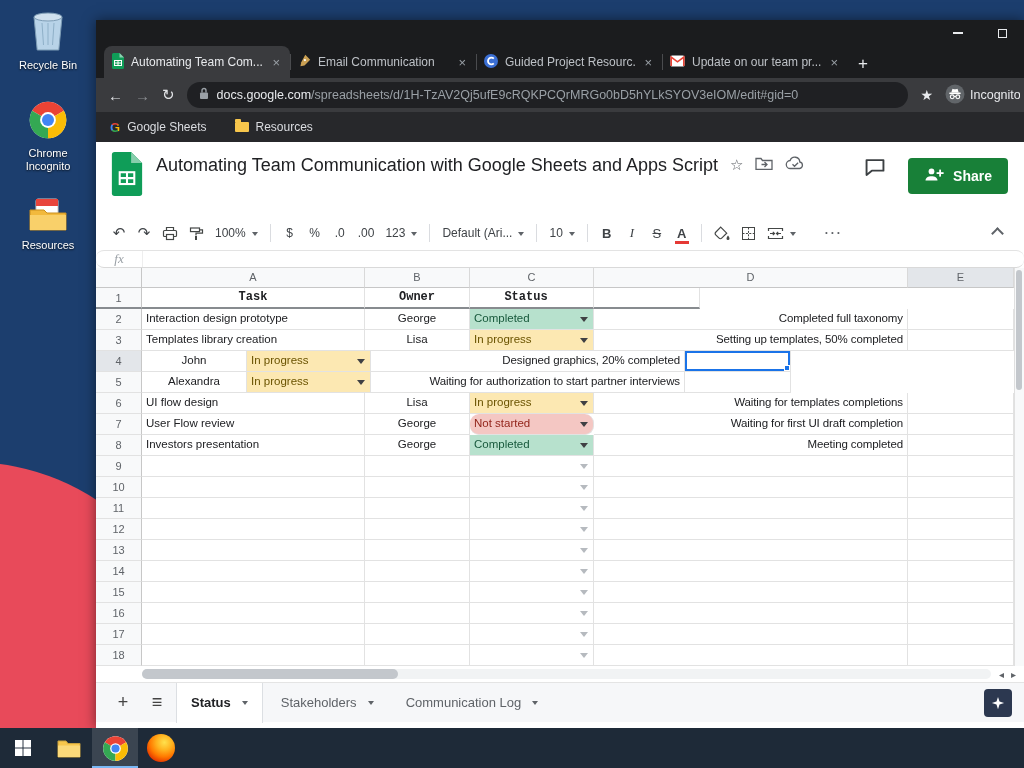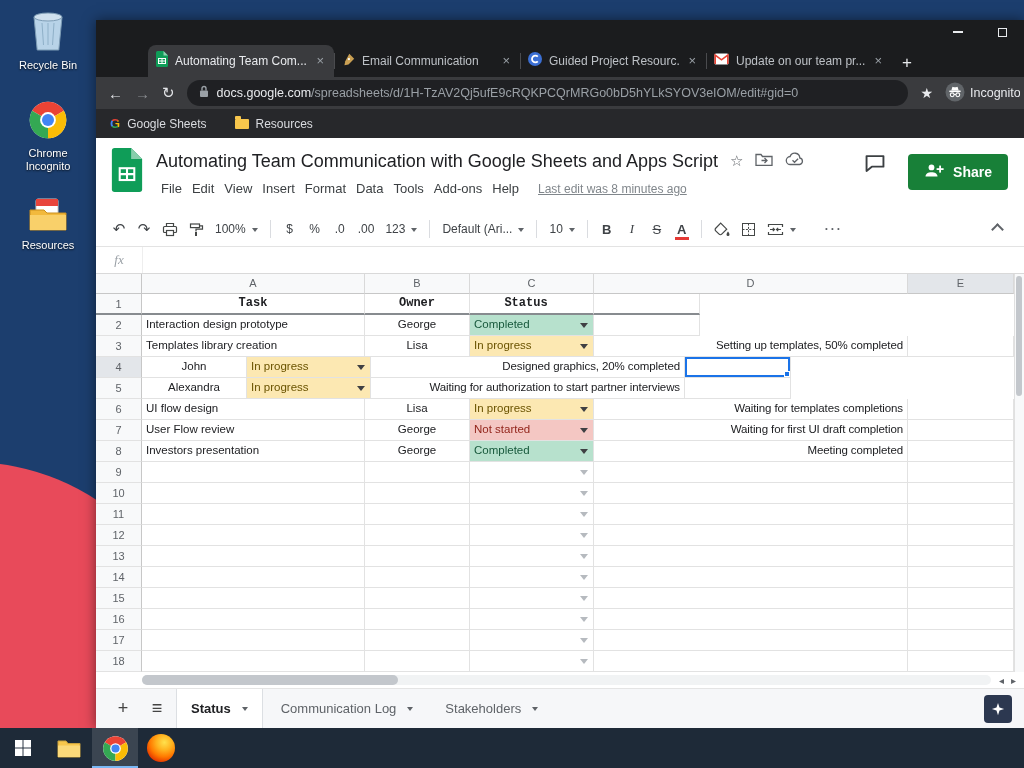--- a/index.html
+++ b/index.html
@@ -15,21 +15,21 @@
   
   .window{position:absolute;left:96px;top:20px;width:928px;height:708px;display:flex;flex-direction:column;box-shadow:0 0 12px rgba(0,0,0,.5);}
   .titlebar{height:26px;background:#1b1c1e;display:flex;justify-content:flex-end;align-items:stretch;}
   .winbtn{width:44px;display:flex;align-items:center;justify-content:center;}
   .min-glyph{width:10px;height:2px;background:#e8eaed;}
   .max-glyph{width:9px;height:9px;border:1.5px solid #e8eaed;}
 
   .tabstrip{height:32px;background:#1b1c1e;display:flex;align-items:flex-end;padding-left:8px;}
   .tab{width:186px;height:32px;display:flex;align-items:center;gap:7px;padding:0 8px;border-radius:8px 8px 0 0;font-size:12px;color:#bdc1c6;position:relative;}
   .tab + .tab::before{content:"";position:absolute;left:0;top:8px;height:16px;width:1px;background:#4a4b4e;}
-  .tab.active{background:#3a3b3e;color:#e8eaed;margin-left:44px;}
+  .tab.active{background:#3a3b3e;color:#e8eaed;}
   .tab.active::before{display:none;}
   .tab-title{flex:1;white-space:nowrap;overflow:hidden;}
   .tab-close{font-size:13px;color:#9aa0a6;padding:0 2px;}
   .newtab-btn{color:#e8eaed;font-size:17px;margin:0 0 4px 10px;}
 
   .navbar{height:34px;background:#3a3b3e;display:flex;align-items:center;padding:0 4px 0 12px;gap:12px;}
   .nav-ic{color:#e1e3e6;font-size:15px;}
   .nav-ic.fwd{color:#8a8d91;}
   .omnibox{flex:1;height:26px;background:#1f2023;border-radius:13px;display:flex;align-items:center;gap:8px;padding:8px 12px;font-size:12.5px;white-space:nowrap;overflow:hidden;}
   .url-domain{color:#e8eaed;}
@@ -64,21 +64,21 @@
   .sep{width:1px;height:18px;background:#dadce0;margin:0 5px;}
   .caret{display:inline-block;width:0;height:0;border:3px solid transparent;border-top:4px solid #5f6368;margin-left:4px;position:relative;top:2px;}
   .b-bold{font-weight:700;font-size:13px;}
   .b-italic{font-style:italic;font-size:13px;font-family:"Liberation Serif",serif;}
   .b-strike{text-decoration:line-through;font-size:13px;}
   .b-color{font-weight:700;font-size:13px;position:relative;padding:0 5px;}
   .b-color::after{content:"";position:absolute;left:4px;right:4px;bottom:1px;height:3px;background:#e53935;}
   .more-dots{margin-left:18px;letter-spacing:2px;font-weight:700;color:#5f6368;}
   .collapse{margin-left:auto;margin-right:10px;width:9px;height:9px;border-left:2px solid #5f6368;border-top:2px solid #5f6368;transform:rotate(45deg);}
 
-  .fxbar{height:28px;display:flex;align-items:center;border-top:1px solid #e3e3e3;border-bottom:1px solid #d9d9d9;}
+  .fxbar{height:18px;display:flex;align-items:center;border-top:1px solid #e3e3e3;border-bottom:1px solid #d9d9d9;border-radius:8px;}
   .fx-label{width:46px;text-align:center;font-style:italic;color:#9aa0a6;font-size:13px;font-family:"Liberation Serif",serif;}
   .fx-input{flex:1;height:100%;border-left:1px solid #eee;}
 
   
   .grid-wrap{display:flex;height:398px;}
   .grid{width:918px;overflow:hidden;background:#fff;}
   .g-row{display:flex;}
   .g-corner{width:46px;height:20px;background:#f8f9fa;border-right:1px solid #c7c7c7;border-bottom:1px solid #c7c7c7;}
   .g-colhead{height:20px;background:#f8f9fa;border-right:1px solid #d9d9d9;border-bottom:1px solid #c7c7c7;font-size:11px;color:#5f6368;text-align:center;line-height:19px;}
   .g-rowhead{width:46px;height:21px;background:#f8f9fa;border-right:1px solid #c7c7c7;border-bottom:1px solid #e2e2e2;font-size:11px;color:#5f6368;text-align:center;line-height:21px;}
@@ -258,32 +258,20 @@
           <span class="star-o">☆</span>
           <span><svg width="18" height="14" viewBox="0 0 18 14" fill="none" stroke="#5f6368" stroke-width="1.3">
                 <path d="M1 2.5h5l1.5 2H17v9H1z"></path>
                 <path d="M6.5 8.5h5M9.5 6l2.5 2.5-2.5 2.5"></path>
               </svg></span>
           <span><svg width="20" height="14" viewBox="0 0 20 14" fill="none" stroke="#5f6368" stroke-width="1.3">
                 <path d="M5.5 12.5a4 4 0 0 1-.4-8A5 5 0 0 1 14.8 6a3.3 3.3 0 0 1-.2 6.5z"></path>
                 <path d="M7.5 8.3l2 2 3.6-3.6"></path>
               </svg></span>
         </div>
-        <div class="menu-row">
-          <span class="menu-item">File</span>
-          <span class="menu-item">Edit</span>
-          <span class="menu-item">View</span>
-          <span class="menu-item">Insert</span>
-          <span class="menu-item">Format</span>
-          <span class="menu-item">Data</span>
-          <span class="menu-item">Tools</span>
-          <span class="menu-item">Add-ons</span>
-          <span class="menu-item">Help</span>
-          <span class="last-edit">Last edit was 8 minutes ago</span>
-        </div>
       </div>
       <div class="header-right">
         <span><svg width="22" height="19" viewBox="0 0 20 18" fill="none" stroke="#3c4043" stroke-width="1.8">
               <path d="M2 2h16v10H7l-5 4z" stroke-linejoin="round"></path>
             </svg></span>
         <div class="share-btn">
           <span><svg width="20" height="13" viewBox="0 0 20 13" fill="#fff">
                 <circle cx="7.5" cy="3.4" r="2.9"></circle>
                 <path d="M1.5 12.5c0-2.7 2.7-4.2 6-4.2s6 1.5 6 4.2z"></path>
                 <rect x="15.2" y="1.6" width="1.8" height="7"></rect>
@@ -384,20 +372,21 @@
             <div class="g-cell cA hcell r1" style="width: 223px;">Task</div>
             <div class="g-cell cB hcell r1" style="width: 105px;">Owner</div>
             <div class="g-cell cC hcell r1" style="width: 124px;">Status</div>
             <div class="g-cell cE hcell r1" style="width: 106px;"></div>
           </div>
           <div class="g-row">
             <div class="g-rowhead">2</div>
             <div class="g-cell cA" style="width: 223px;">Interaction design prototype</div>
             <div class="g-cell cB" style="width: 105px;">George</div>
             <div class="g-cell cC" style="width: 124px; background: rgb(183, 225, 205); color: rgb(24, 89, 60);">Completed<div class="dd-tri"></div></div>
+            <div class="g-cell cD" style="width: 314px;">Completed full taxonomy</div>
             <div class="g-cell cE" style="width: 106px;"></div>
           </div>
           <div class="g-row">
             <div class="g-rowhead">3</div>
             <div class="g-cell cA" style="width: 223px;">Templates library creation</div>
             <div class="g-cell cB" style="width: 105px;">Lisa</div>
             <div class="g-cell cC" style="width: 124px; background: rgb(252, 232, 178); color: rgb(106, 83, 0);">In progress<div class="dd-tri"></div></div>
             <div class="g-cell cD" style="width: 314px;">Setting up templates, 50% completed</div>
             <div class="g-cell cE" style="width: 106px;"></div>
           </div>
@@ -422,21 +411,21 @@
             <div class="g-cell cA" style="width: 223px;">UI flow design</div>
             <div class="g-cell cB" style="width: 105px;">Lisa</div>
             <div class="g-cell cC" style="width: 124px; background: rgb(252, 232, 178); color: rgb(106, 83, 0);">In progress<div class="dd-tri"></div></div>
             <div class="g-cell cD" style="width: 314px;">Waiting for templates completions</div>
             <div class="g-cell cE" style="width: 106px;"></div>
           </div>
           <div class="g-row">
             <div class="g-rowhead">7</div>
             <div class="g-cell cA" style="width: 223px;">User Flow review</div>
             <div class="g-cell cB" style="width: 105px;">George</div>
-            <div class="g-cell cC" style="width: 124px; background: rgb(244, 199, 195); color: rgb(147, 38, 28);">Not started<div class="dd-tri"></div></div>
+            <div class="g-cell cC" style="width: 124px; background: rgb(244, 199, 195); color: rgb(147, 38, 28); border-radius: 9px;">Not started<div class="dd-tri"></div></div>
             <div class="g-cell cD" style="width: 314px;">Waiting for first UI draft completion</div>
             <div class="g-cell cE" style="width: 106px;"></div>
           </div>
           <div class="g-row">
             <div class="g-rowhead">8</div>
             <div class="g-cell cA" style="width: 223px;">Investors presentation</div>
             <div class="g-cell cB" style="width: 105px;">George</div>
             <div class="g-cell cC" style="width: 124px; background: rgb(183, 225, 205); color: rgb(24, 89, 60);">Completed<div class="dd-tri"></div></div>
             <div class="g-cell cD" style="width: 314px;">Meeting completed</div>
             <div class="g-cell cE" style="width: 106px;"></div>
@@ -559,25 +548,25 @@
     </div>
 
     <div class="sheettab-bar">
       <span class="st-btn">+</span>
       <span class="st-btn">≡</span>
       <div class="stab active">
           <span>Status</span>
           <i class="caret"></i>
         </div>
       <div class="stab">
+          <span>Stakeholders</span>
+          <i class="caret"></i>
+        </div>
+      <div class="stab">
           <span>Communication Log</span>
-          <i class="caret"></i>
-        </div>
-      <div class="stab">
-          <span>Stakeholders</span>
           <i class="caret"></i>
         </div>
       <div class="explore-btn">
           <svg width="14" height="14" viewBox="0 0 16 16">
             <path d="M8 1l1.7 5.3L15 8l-5.3 1.7L8 15 6.3 9.7 1 8l5.3-1.7z" fill="#fff"></path>
           </svg>
         </div>
     </div>
 
   </div>

